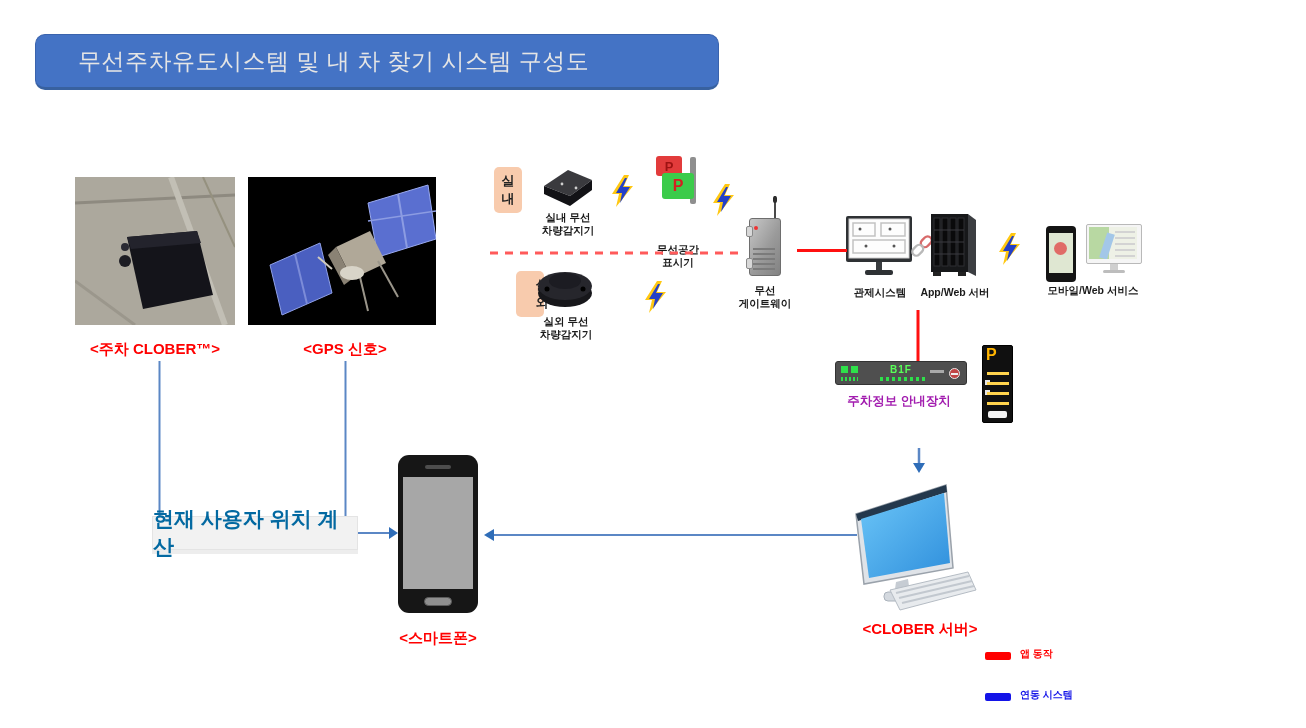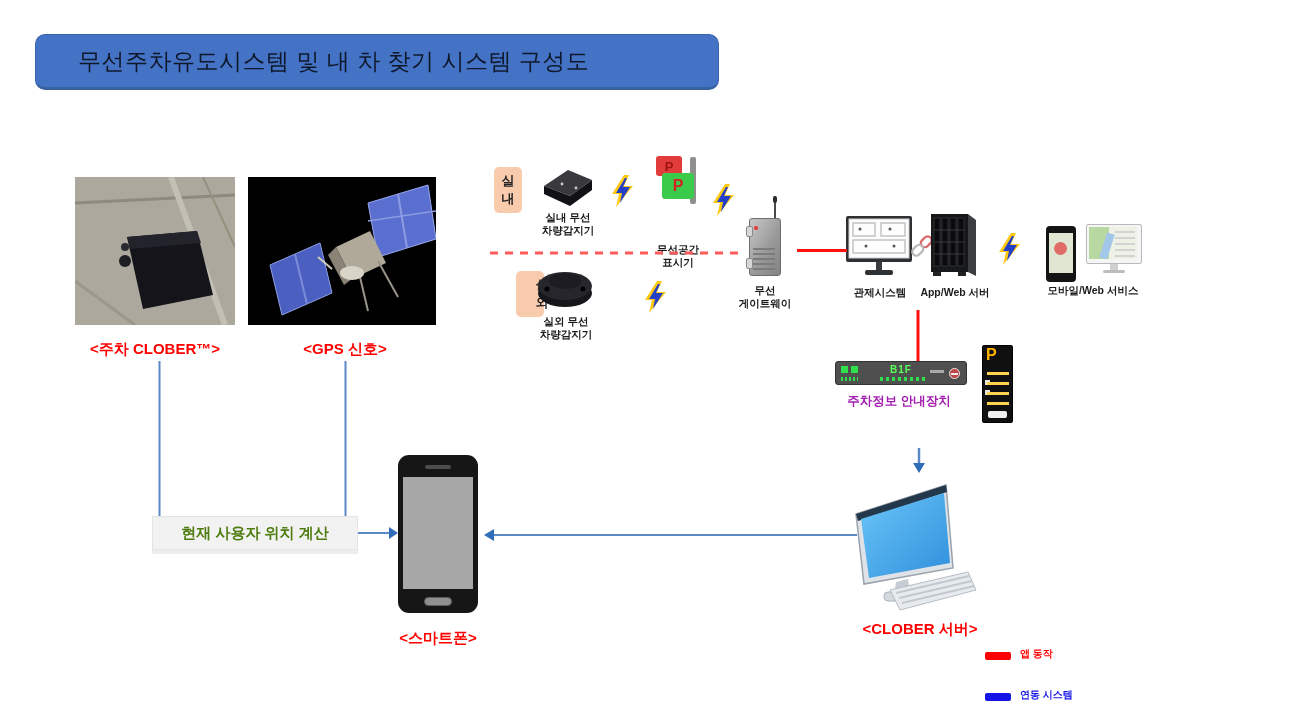--- a/index.html
+++ b/index.html
@@ -1,31 +1,31 @@
 <!DOCTYPE html>
 <html><head>
 <meta charset="utf-8">
 <style>
   html,body{margin:0;padding:0;background:#fff;}
   #canvas{position:relative;width:1306px;height:728px;background:#fff;overflow:hidden;
           font-family:"Liberation Sans","DejaVu Sans",sans-serif;}
   .abs{position:absolute;}
   .banner{left:35px;top:34px;width:684px;height:56px;background:#4473C5;border:1px solid #3a63ad;
-          border-bottom:3px solid #38619f;border-radius:10px;color:#0f172a;font-size:23px;
+          border-bottom:3px solid #38619f;border-radius:10px;color:#e5e5e5;font-size:23px;
           display:flex;align-items:center;padding-left:42px;box-sizing:border-box;letter-spacing:.5px;}
   .red-cap{color:#FF0000;font-weight:bold;font-size:15px;text-align:center;}
   .dev-label{font-size:10.5px;font-weight:bold;color:#1a1a1a;text-align:center;line-height:1.2;
              white-space:pre-line;}
   .zone{width:28px;height:46px;background:#F8CBAD;border-radius:5px;color:#222;font-weight:bold;
         font-size:13px;display:flex;align-items:center;justify-content:center;text-align:center;
         word-break:break-all;line-height:1.35;padding:2px;box-sizing:border-box;}
   .gray-box{background:#F2F2F2;border:1px solid #e4e4e4;display:flex;align-items:center;
             justify-content:center;z-index:3;}
   .calc-box{left:152px;top:516px;width:204px;height:32px;box-shadow:0 4px 0 #ededed;}
-  .calc-box span{color:#4d7c0f;font-weight:bold;font-size:15px;}
+  .calc-box span{color:#0369a1;font-weight:bold;font-size:21px;}
   .vac-box{left:597px;top:521px;width:182px;height:28px;}
   .vac-box span{color:#1F1FE8;font-weight:bold;font-size:15px;}
   .wires{left:0;top:0;z-index:1;pointer-events:none;}
   
   .phone{left:398px;top:455px;width:80px;height:158px;background:#161616;border-radius:11px;z-index:2;}
   .phone .speaker{position:absolute;left:50%;transform:translateX(-50%);top:10px;width:26px;height:4px;
                   background:#4d4d4d;border-radius:2px;}
   .phone .screen{position:absolute;left:5px;top:22px;width:70px;height:112px;background:#A7A7A7;}
   .phone .home{position:absolute;left:50%;transform:translateX(-50%);bottom:7px;width:28px;height:9px;
                background:#8f8f8f;border:1px solid #5c5c5c;border-radius:5px;box-sizing:border-box;}

